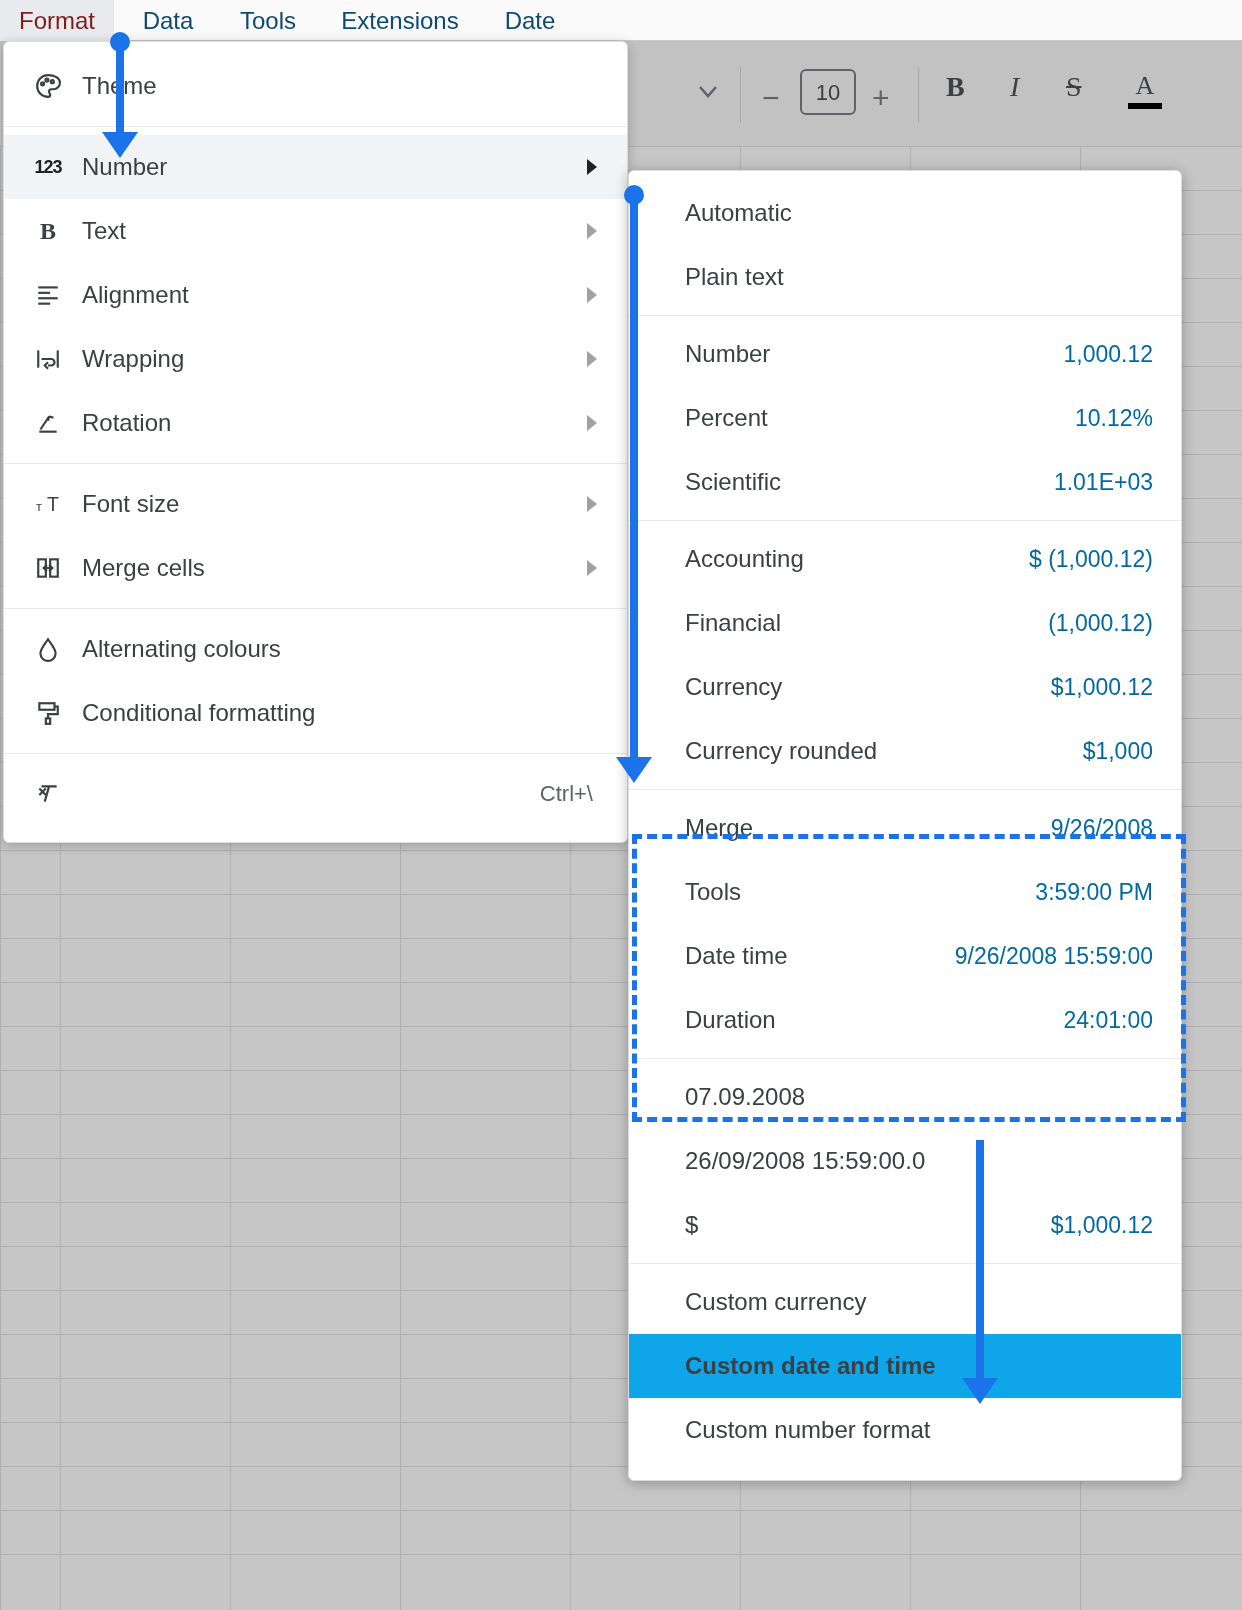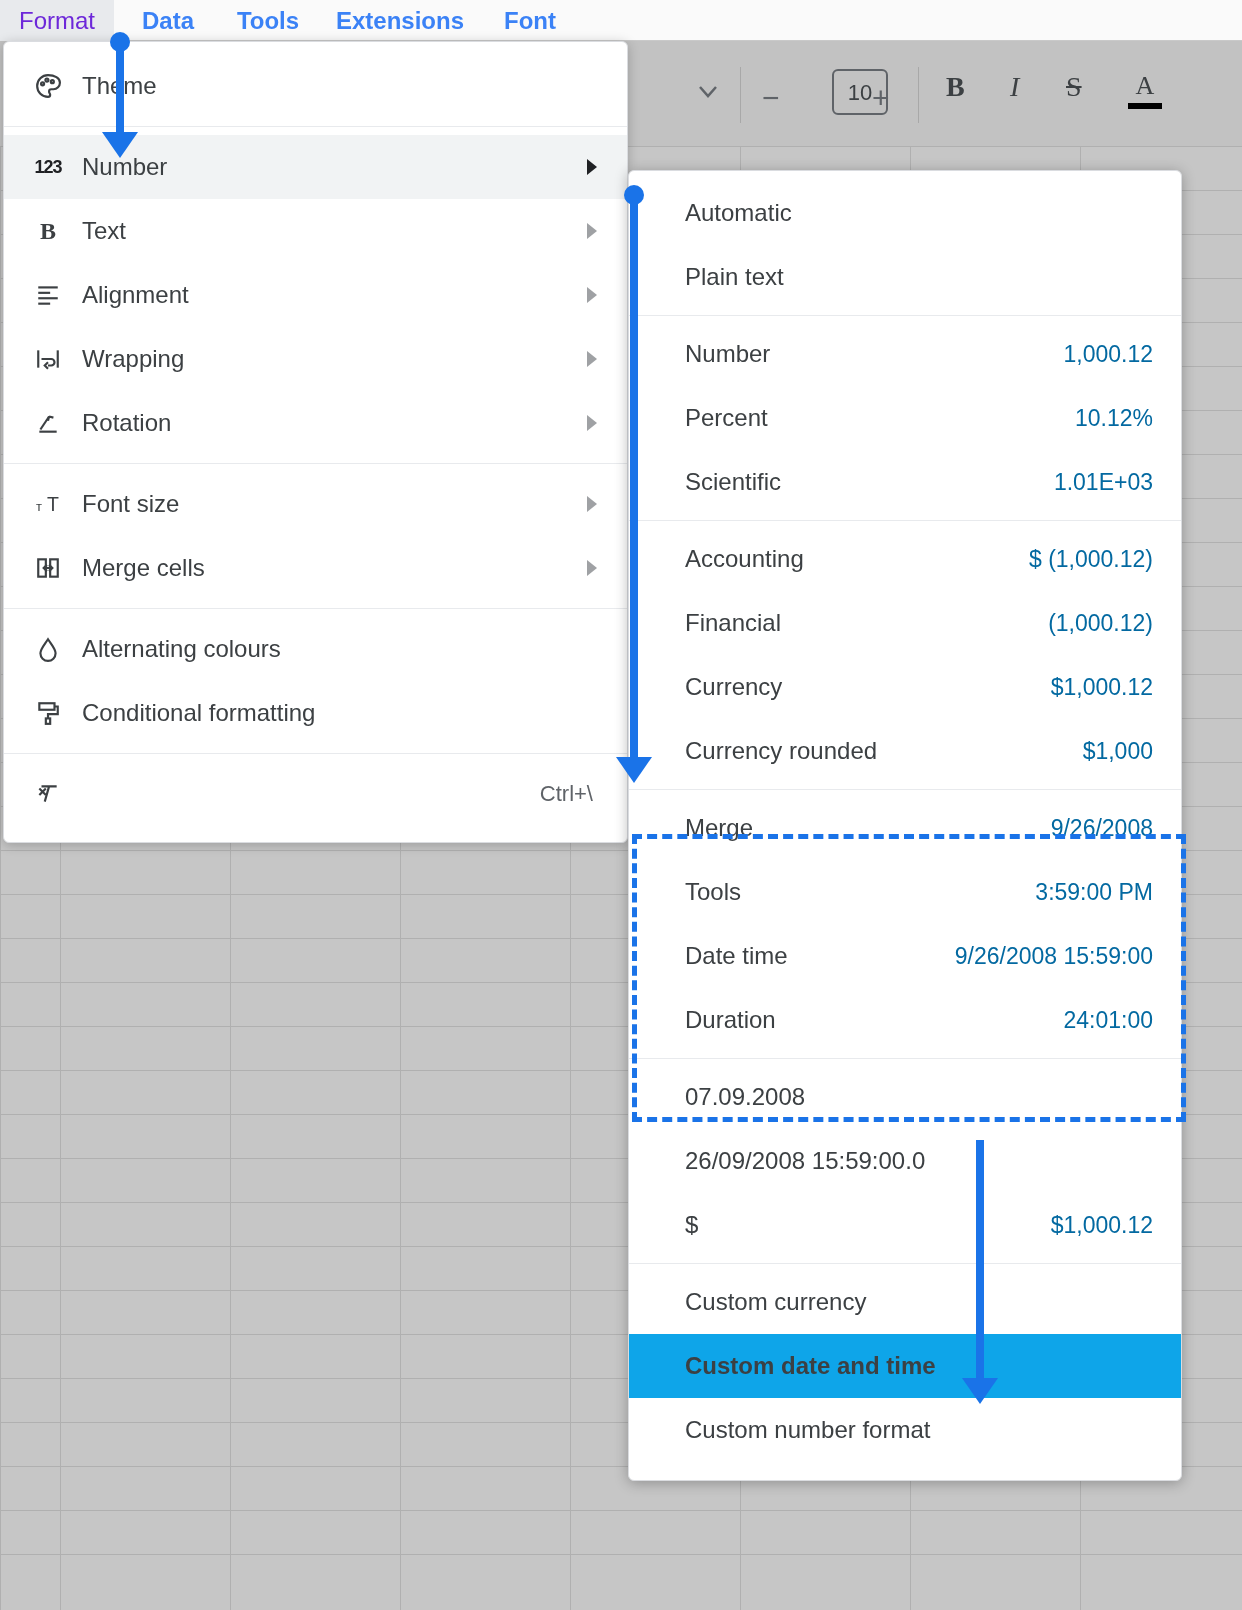--- a/index.html
+++ b/index.html
@@ -20,25 +20,24 @@
   width: 1242px; height: 41px;
   background: #fafafa;
   border-bottom: 1px solid #c9c9c9;
 }
 .menubar-item {
   position: absolute;
   top: 0;
   height: 41px;
   line-height: 41px;
   font-size: 24px;
-  color: #3b82f6;
+  color: #0c4a6e;
   text-align: center;
-  font-weight: bold;
-}
-#mb-format { left: 0;   width: 114px; background: #e8eaed; color: #6d28d9; font-weight: 400; }
+}
+#mb-format { left: 0;   width: 114px; background: #e8eaed; color: #7f1d1d; font-weight: 400; }
 #mb-data   { left: 130; width: 80px; }
 #mb-tools  { left: 228; width: 80px; }
 #mb-ext    { left: 323; width: 150px; }
 #mb-help   { left: 490; width: 80px; }
 
 #mb-data  { left: 128px; }
 #mb-tools { left: 228px; }
 #mb-ext   { left: 325px; }
 #mb-help  { left: 490px; }
 
@@ -174,35 +173,35 @@
 }
 </style>
 </head>
 <body>
 
 <div id="menubar">
   <div id="mb-format" class="menubar-item">Format</div>
   <div id="mb-data" class="menubar-item">Data</div>
   <div id="mb-tools" class="menubar-item">Tools</div>
   <div id="mb-ext" class="menubar-item">Extensions</div>
-  <div id="mb-help" class="menubar-item">Font</div>
+  <div id="mb-help" class="menubar-item">Date</div>
 </div>
 
 <div id="toolbar">
 
   <div class="tb-btn" style="left:698px; top:44px;">
     <svg width="20" height="14" viewBox="0 0 20 14">
         <path d="M2 2 L10 11 L18 2" stroke="#5f6368" stroke-width="2.5" fill="none"></path>
       </svg>
   </div>
   <div class="tb-sep" style="left:740px;"></div>
 
   <div class="tb-btn" style="left:762px; top:40px; font-size:30px; color:#5f6368;">−</div>
 
-  <div style="position:absolute; left:800px; top:28px; width:56px; height:46px; border:2px solid #5f6368; border-radius:6px; background:transparent; text-align:center; line-height:44px; font-size:22px; color:#3c4043;margin-left:32px;">10</div>
+  <div style="position:absolute; left:800px; top:28px; width:56px; height:46px; border:2px solid #5f6368; border-radius:6px; background:transparent; text-align:center; line-height:44px; font-size:22px; color:#3c4043;">10</div>
 
   <div class="tb-btn" style="left:872px; top:40px; font-size:30px; color:#5f6368;">+</div>
   <div class="tb-sep" style="left:918px;"></div>
 
   <div class="tb-btn" style="left:946px; font-size:28px; font-weight:900; font-family:Georgia,serif;">B</div>
 
   <div class="tb-btn" style="left:1010px; font-size:28px; font-style:italic; font-family:Georgia,serif;">I</div>
 
   <div class="tb-btn" style="left:1066px; font-size:28px; text-decoration:line-through; font-family:Georgia,serif;">S</div>
 

